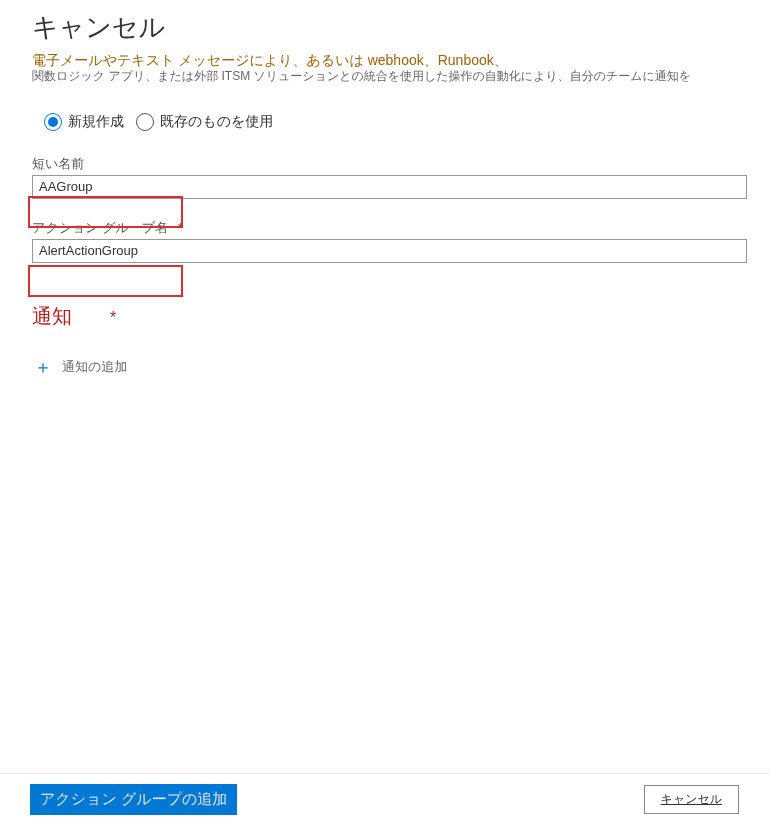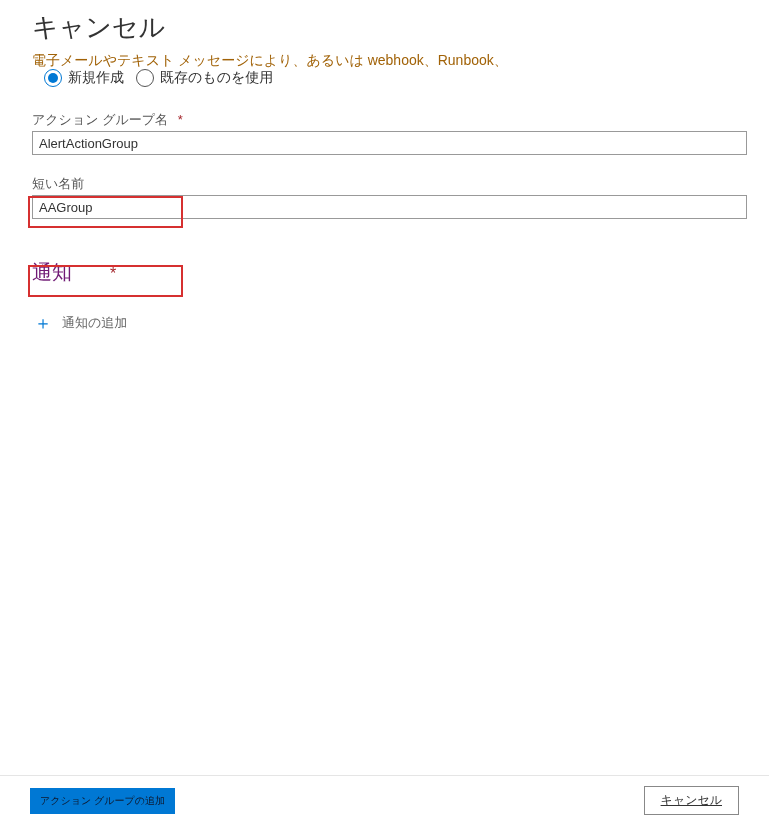--- a/index.html
+++ b/index.html
@@ -116,21 +116,21 @@
     }
     .section-header {
       display: flex;
       align-items: baseline;
       gap: 32px;
       margin-top: 40px;
     }
     .section-title {
       font-size: 20px;
       font-weight: 400;
-      color: #701a75;
+      color: #b91c1c;
     }
     .add-row {
       display: flex;
       align-items: center;
       gap: 10px;
       margin-top: 22px;
       cursor: pointer;
       padding: 6px 2px;
     }
     .plus-icon {
@@ -149,71 +149,72 @@
       left: 0;
       right: 0;
       border-top: 1px solid #e5e5e5;
       padding: 10px 30px;
       display: flex;
       justify-content: space-between;
       align-items: center;
     }
     .primary-btn {
       background: #0078d4;
-      color: #0f172a;
+      color: #e5e5e5;
       border: none;
       padding: 6px 10px;
-      font-size: 10px;
+      font-size: 15px;
       font-family: inherit;
       cursor: pointer;
     }
     .secondary-btn {
       background: #ffffff;
       color: #333333;
       border: 1px solid #888;
       padding: 5px 16px;
       font-size: 12px;
       font-family: inherit;
       cursor: pointer;
       text-decoration: underline;
     }
   </style>
 </head>
 <body>
 
 <div class="container">
   <h1 class="page-title">キャンセル</h1>
   <div class="description-line1">電子メールやテキスト メッセージにより、あるいは webhook、Runbook、</div>
+  <div class="description-line2">関数ロジック アプリ、または外部 ITSM ソリューションとの統合を使用した操作の自動化により、自分のチームに通知を</div>
 
   <div class="radio-group">
     <label class="radio-item">
       <input type="radio" name="mode" class="radio-input" checked="" style="">
       <span class="radio-label">新規作成</span>
     </label>
     <label class="radio-item">
       <input type="radio" name="mode" class="radio-input" style="">
       <span class="radio-label">既存のものを使用</span>
     </label>
   </div>
 
   <div class="form-group">
     <span class="form-label">
+      <span>短い名前</span>
+    </span>
+    <input type="text" class="text-input" value="AAGroup" style="">
+  </div>
+
+  <div class="form-group">
+    <span class="form-label">
       <span>アクション グループ名</span>
       <span class="required">*</span>
     </span>
     <input type="text" class="text-input" value="AlertActionGroup" style="">
   </div>
 
-  <div class="form-group">
-    <span class="form-label">
-      <span>短い名前</span>
-    </span>
-    <input type="text" class="text-input" value="AAGroup" style="">
-  </div>
-
   <div class="section-header">
     <span class="section-title">通知</span>
     <span class="required">*</span>
   </div>
 
   <div class="add-row">
     <span class="plus-icon">＋</span>
     <span class="add-label">通知の追加</span>
   </div>
 </div>

